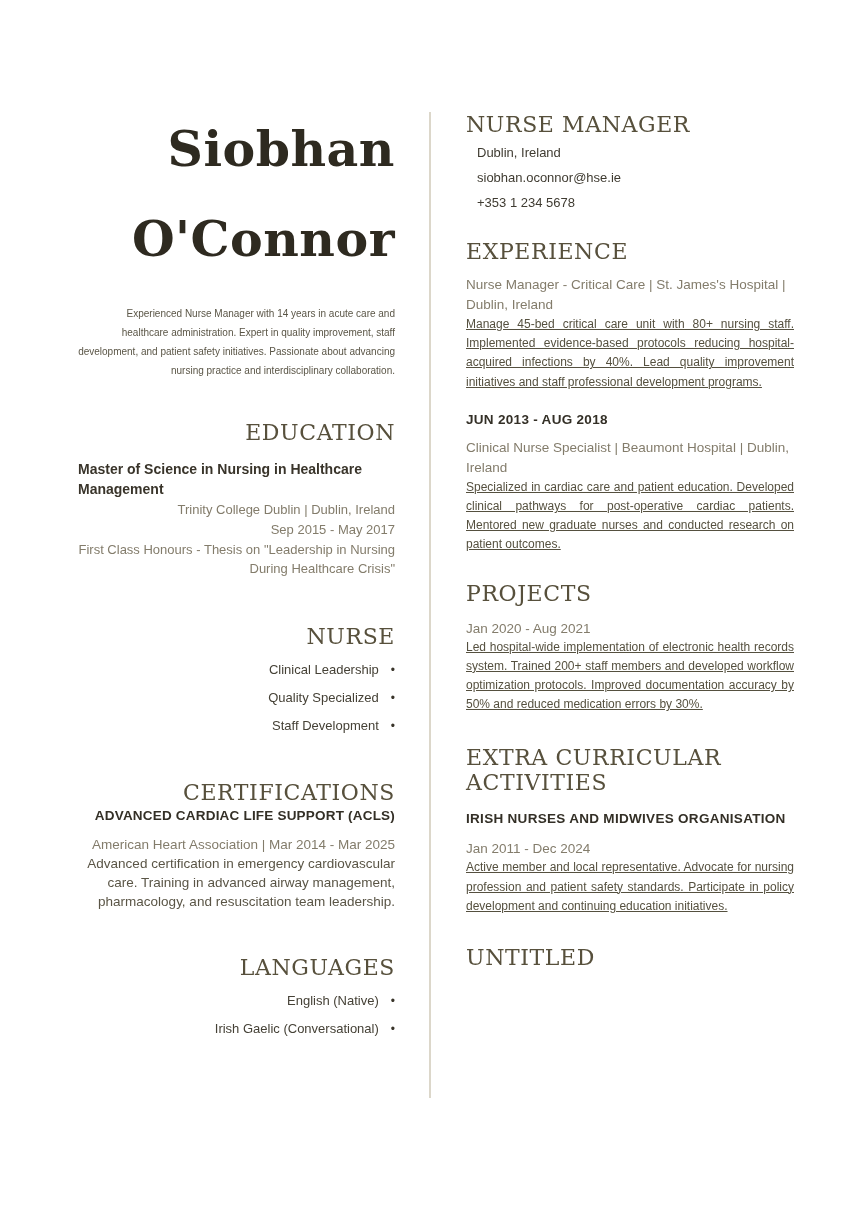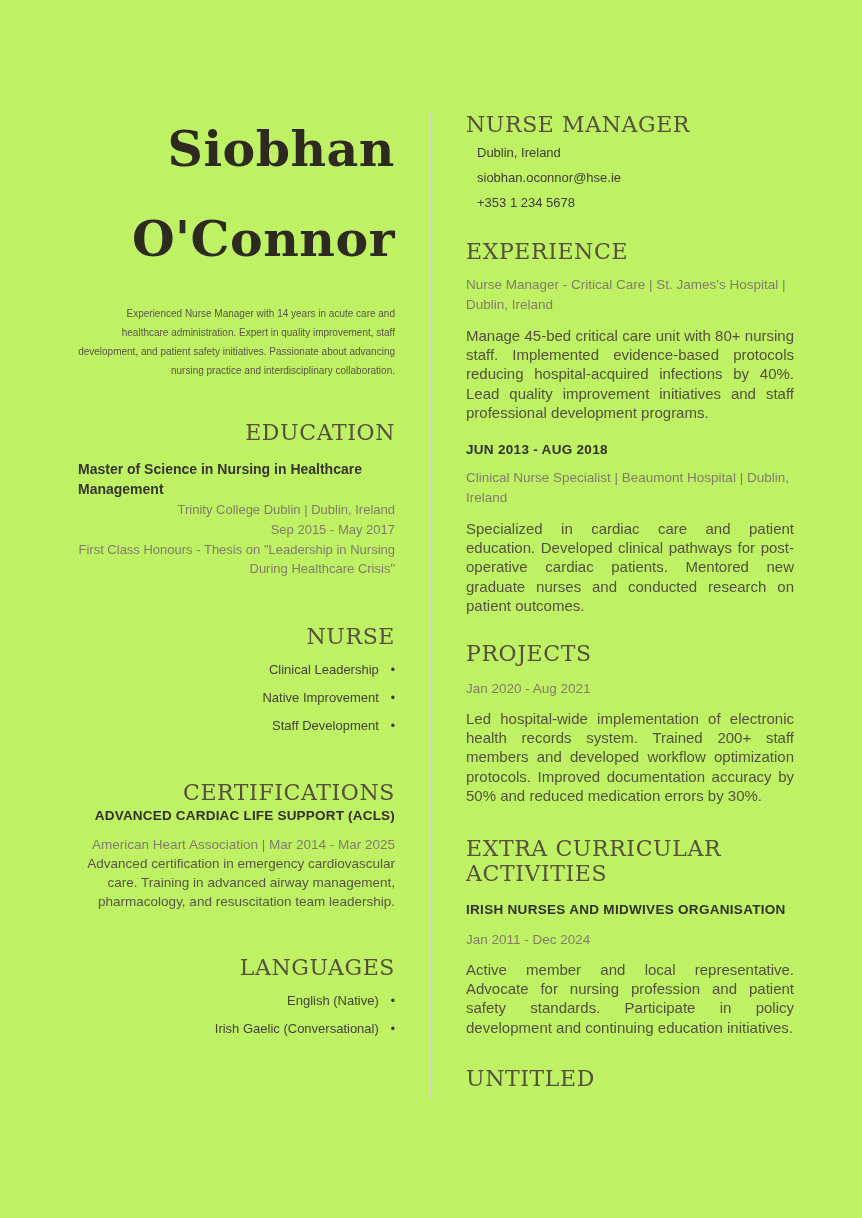--- a/index.html
+++ b/index.html
@@ -1,18 +1,18 @@
 <!DOCTYPE html>
 <html lang="en"><head>
 <meta charset="utf-8">
 <style>
   html, body { margin: 0; padding: 0; background: #e8e6dd; }
   .page {
     width: 862px; height: 1218px;
-    background: #bef264;
+    background: #ffffff;
     font-family: "Liberation Sans", sans-serif;
     overflow: hidden;
     margin: 0 auto;
     box-sizing: border-box;
   }
   .columns { display: flex; padding: 112px 0 0 78px; box-sizing: border-box; }
 
   
   .left-col { flex: none; width: 317px; text-align: right; }
   .name {
@@ -87,26 +87,27 @@
   .sub-bold {
     font-size: 13.5px;
     font-weight: 700;
     color: #332f26;
     letter-spacing: 0.3px;
     margin-top: 16px;
   }
   .sub-bold.second { margin-top: 20px; }
   .job-title { margin-top: 11px; font-size: 13.5px; line-height: 20px; }
   .para {
-    margin-top: 11px;
-    font-size: 15px;
+    margin-top: 0;
+    font-size: 12px;
     line-height: 19.2px;
     color: #55503f;
     text-align: justify;
     hyphens: auto;
+    text-decoration: underline;
     -webkit-hyphens: auto;
   }
   .r-muted { margin-top: 13px; font-size: 13.5px; line-height: 19px; }
 </style>
 </head>
 <body>
 
 <div class="page">
   <div class="columns">
 
@@ -123,21 +124,21 @@
       <div class="edu-line muted">Trinity College Dublin | Dublin, Ireland</div>
       <div class="edu-line muted">Sep 2015 - May 2017</div>
       <div class="edu-line muted">First Class Honours - Thesis on "Leadership in Nursing During Healthcare Crisis"</div>
 
       <h2 class="sec-h mt-skills">NURSE</h2>
       <div class="skill-row">
         <span>Clinical Leadership</span>
         <span class="bullet">•</span>
       </div>
       <div class="skill-row">
-        <span>Native Improvement</span>
+        <span>Quality Specialized</span>
         <span class="bullet">•</span>
       </div>
       <div class="skill-row">
         <span>Staff Development</span>
         <span class="bullet">•</span>
       </div>
 
       <h2 class="sec-h mt-cert">CERTIFICATIONS</h2>
       <div class="cert-title">ADVANCED CARDIAC LIFE SUPPORT (ACLS)</div>
       <div class="issuer muted">American Heart Association | Mar 2014 - Mar 2025</div>

